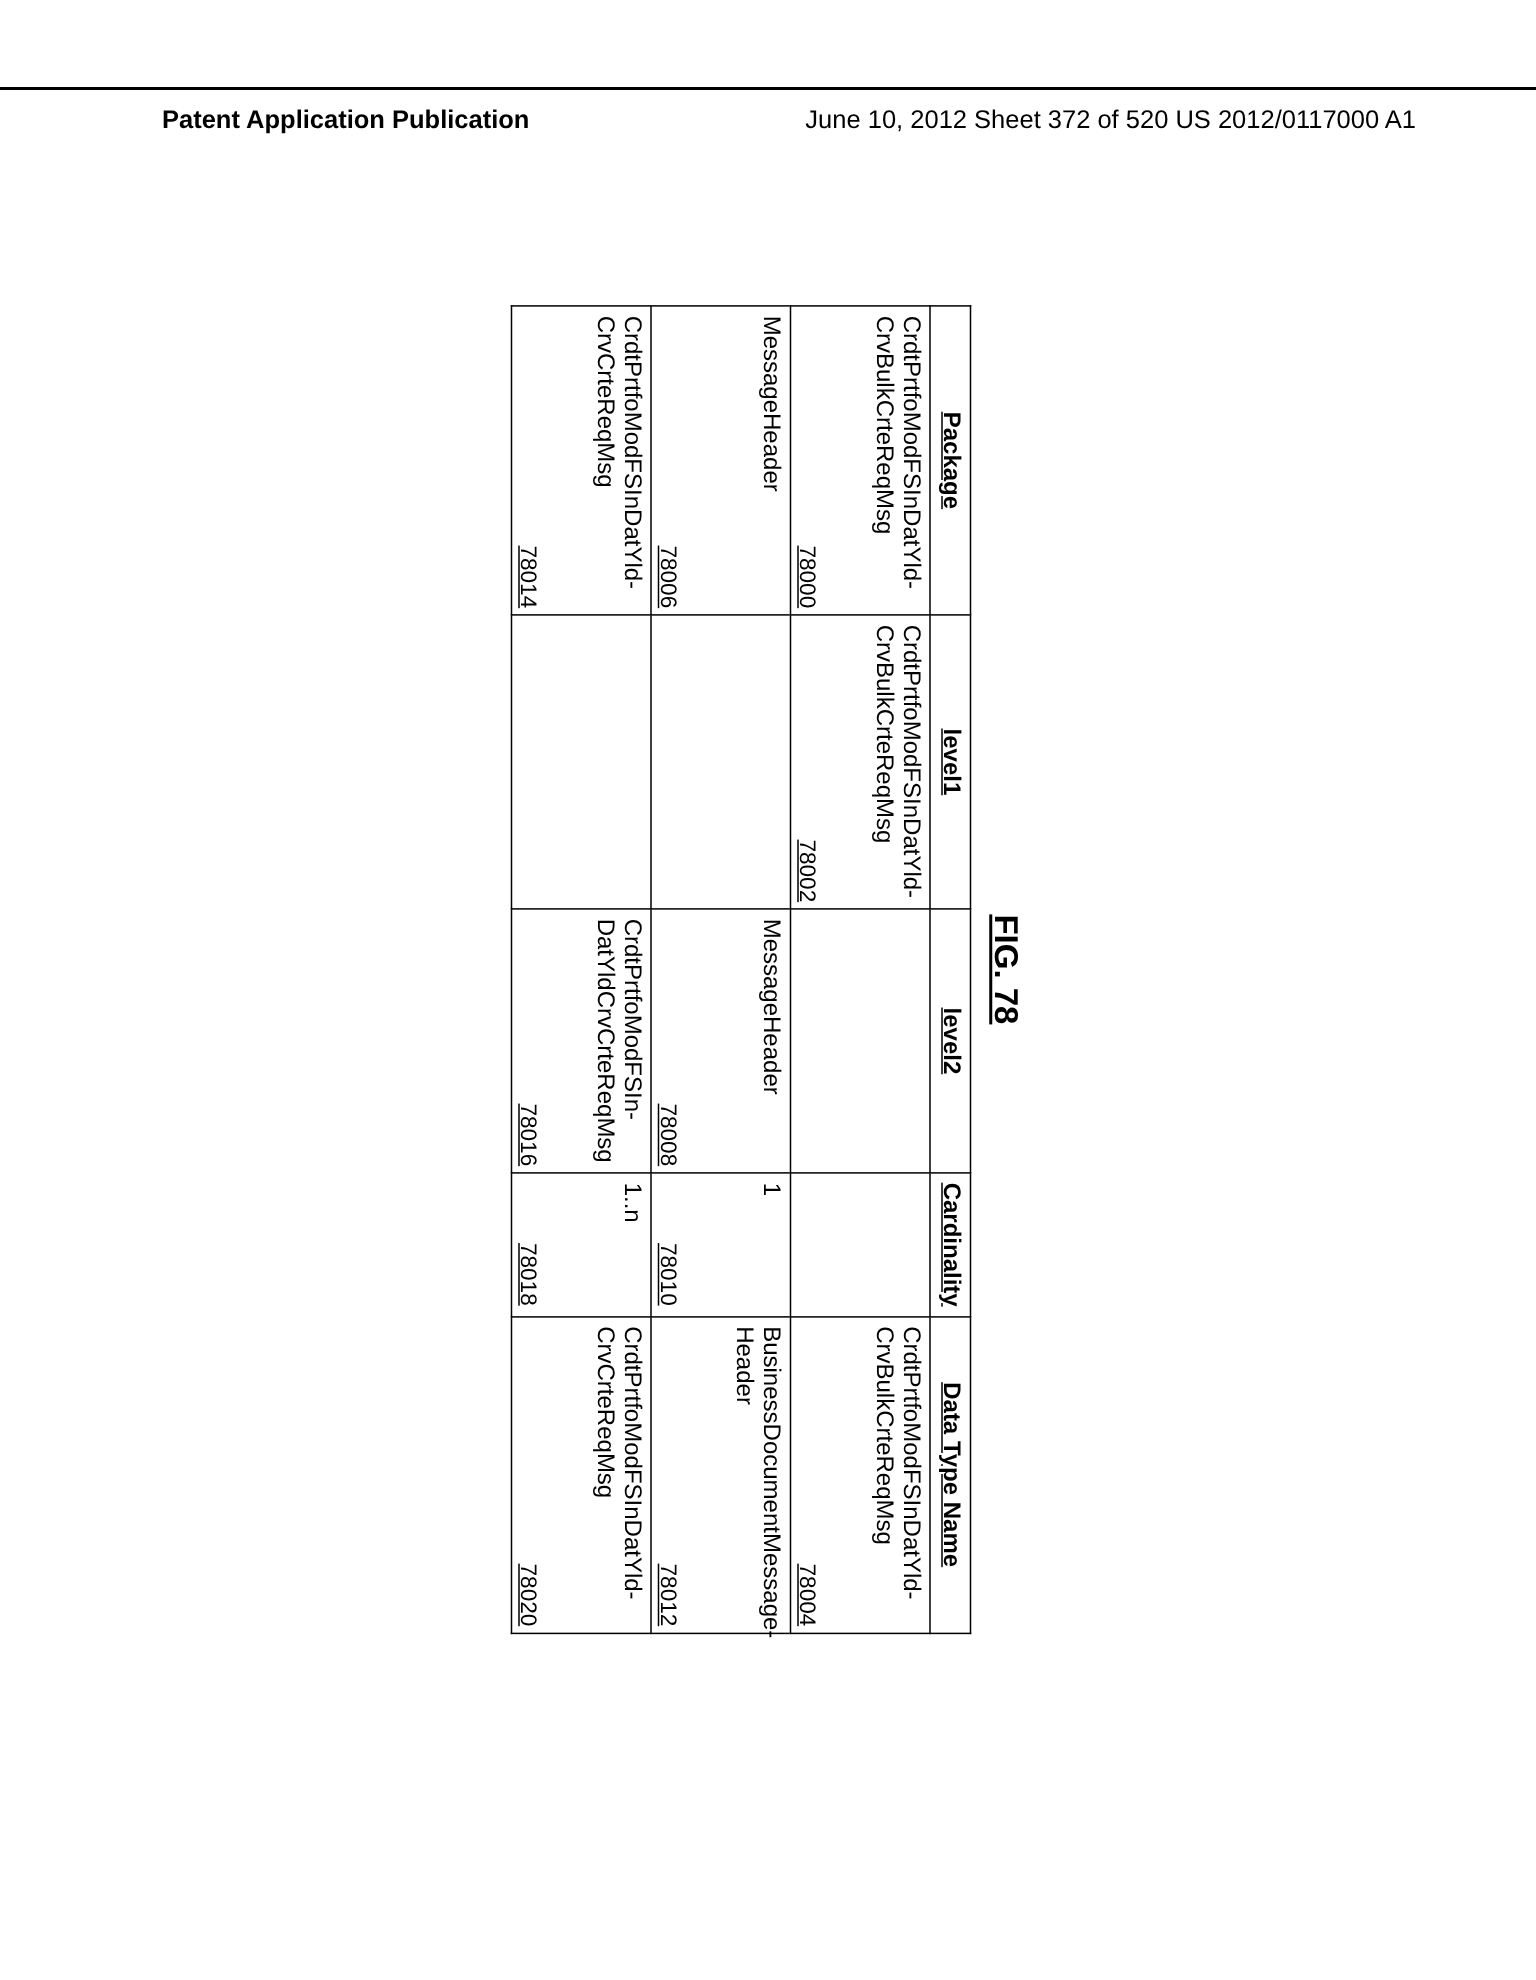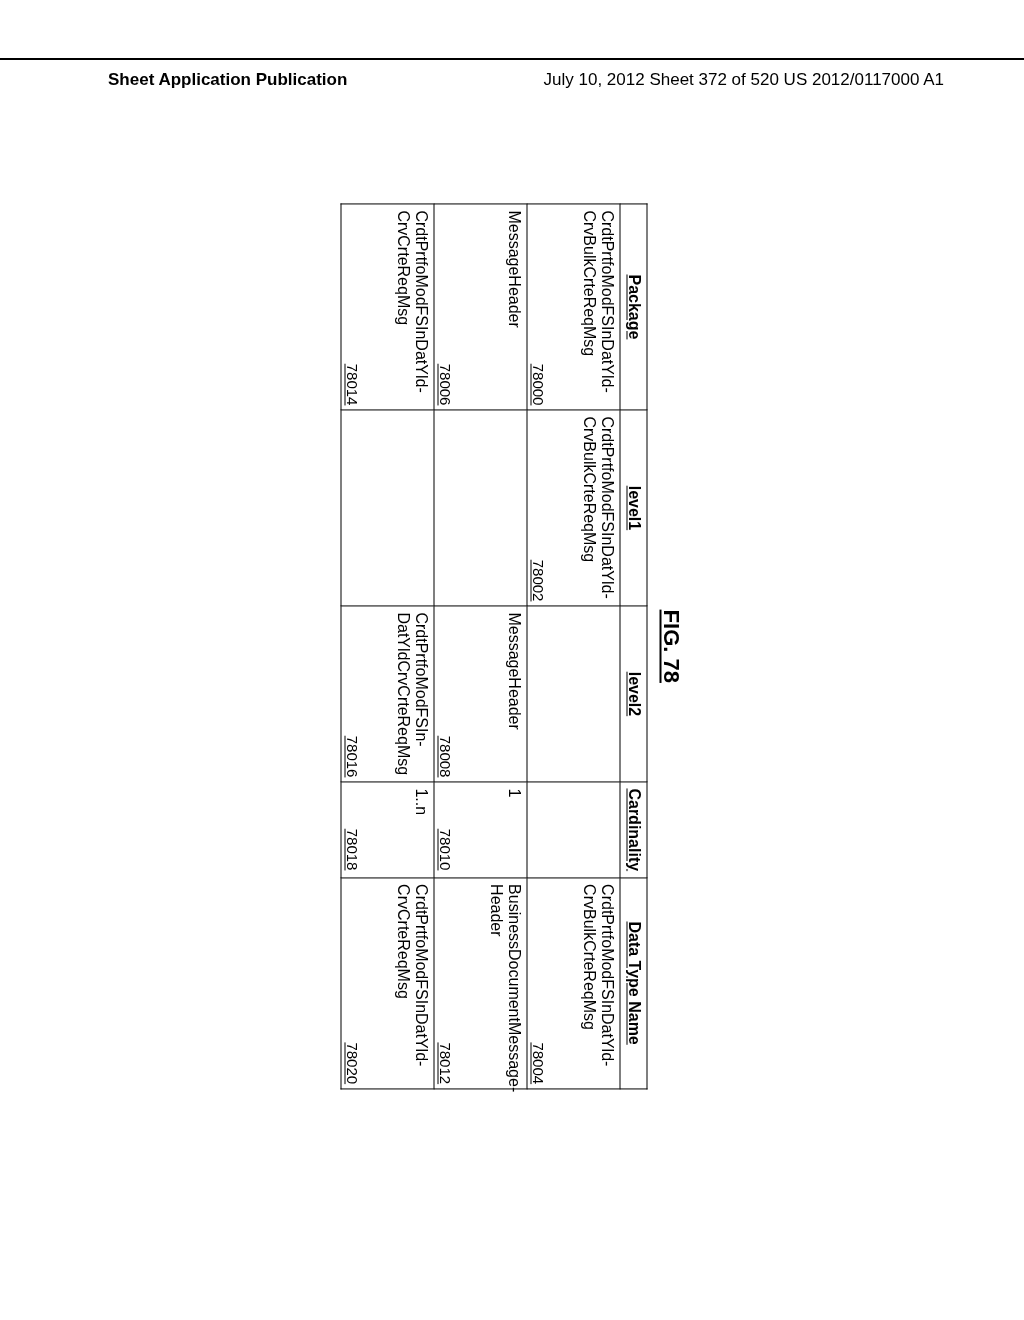--- a/index.html
+++ b/index.html
@@ -78,22 +78,22 @@
     bottom: 2px;
     font-size: 15px;
     text-decoration: underline;
   }
 </style>
 </head>
 <body>
 
 <div class="header">
   <div class="header-row">
-    <span class="header-left">Sheet Application Publication</span>
-    <span class="header-right">July 10, 2012  Sheet 372 of 520   US 2012/0117000 A1</span>
+    <span class="header-left">Patent Application Publication</span>
+    <span class="header-right">June 10, 2012  Sheet 372 of 520   US 2012/0117000 A1</span>
   </div>
 </div>
 
 <div class="figure-wrap">
   <div class="fig-title">FIG. 78</div>
 
   <table class="data">
     <thead>
       <tr>
         <th class="col-pkg">Package</th>

